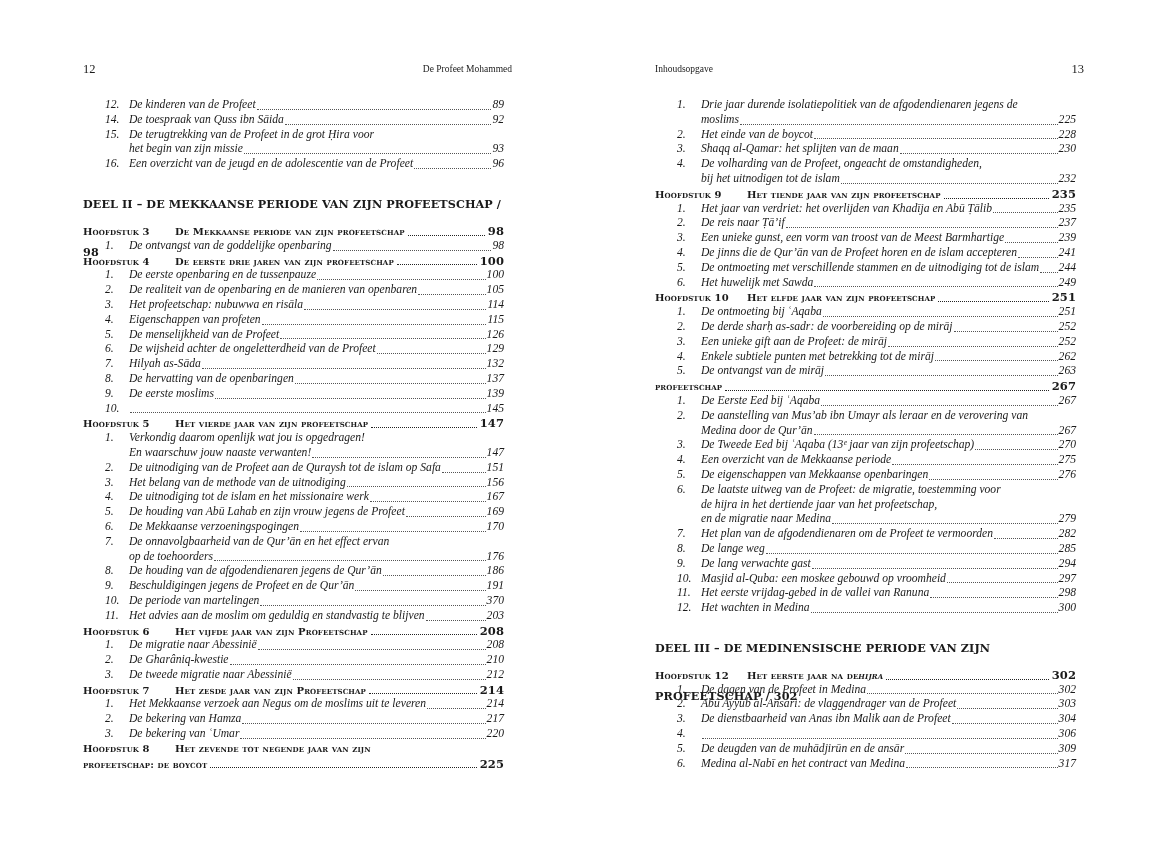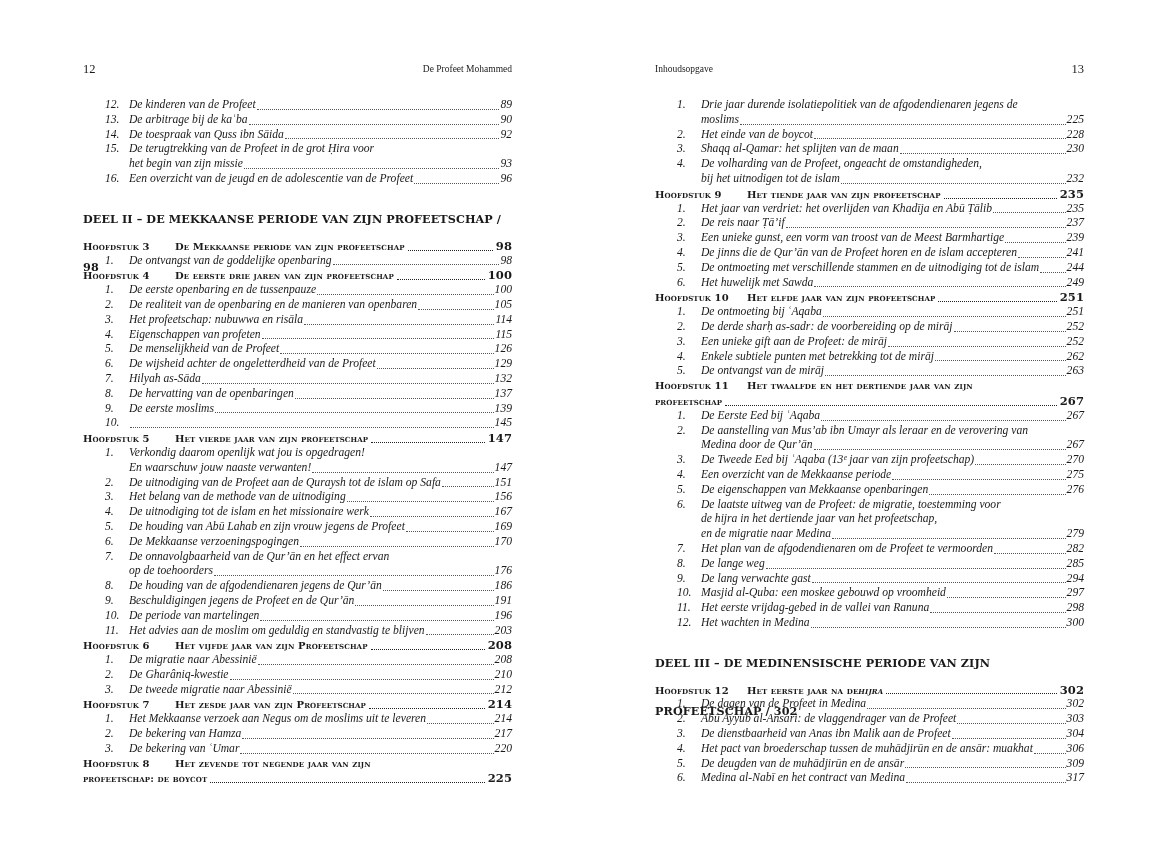--- a/index.html
+++ b/index.html
@@ -10,21 +10,21 @@
   .page.right { left: 655px; width: 429px; }
   .running-head { position: absolute; top: 62px; left: 0; right: 0; height: 16px;
                   font-family: "Liberation Serif", serif; }
   .page-num { position: absolute; top: 0; font-size: 12.5px; }
   .head-title { position: absolute; top: 2px; font-size: 9.5px; }
   .left .page-num { left: 0; }
   .left .head-title { right: 0; }
   .right .page-num { right: 0; }
   .right .head-title { left: 0; }
 
-  .toc { position: absolute; left: 0; right: 0; }
+  .toc { position: absolute; left: 0; right: 8px; }
   .left .toc { top: 98px; }
   .right .toc { top: 98px; }
 
   .row { display: flex; align-items: baseline; height: 14.8px; line-height: 14.8px;
          font-size: 10.6px; white-space: nowrap; }
   .entry { font-family: "Liberation Serif", serif; font-style: italic; font-size: 11.6px; }
   .entry .num { width: 24px; padding-left: 22px; flex: none; }
   .entry .text { flex: none; }
   .entry .leader { flex: 1; overflow: hidden; margin: 0 1px; font-size: 6px; letter-spacing: 0.5px;
                    border-bottom: 1px dotted #555; height: 10px; align-self: flex-end; margin-bottom: 3px; }
@@ -53,26 +53,20 @@
     <span class="head-title">De Profeet Mohammed</span>
   </div>
   <div class="toc" id="toc-left">
       <div class="row entry">
         <span class="num">12.</span>
         <span class="text">De kinderen van de Profeet</span>
         <span class="leader"></span>
         <span class="pg">89</span>
       </div>
       <div class="row entry">
-        <span class="num">13.</span>
-        <span class="text">De arbitrage bij de kaʿba</span>
-        <span class="leader"></span>
-        <span class="pg">90</span>
-      </div>
-      <div class="row entry">
         <span class="num">14.</span>
         <span class="text">De toespraak van Quss ibn Sāida</span>
         <span class="leader"></span>
         <span class="pg">92</span>
       </div>
       <div class="row entry">
         <span class="num">15.</span>
         <span class="text">De terugtrekking van de Profeet in de grot Ḥira voor</span>
       </div>
       <div class="row entry cont">
@@ -230,21 +224,21 @@
       <div class="row entry">
         <span class="num">9.</span>
         <span class="text">Beschuldigingen jegens de Profeet en de Qur’ān</span>
         <span class="leader"></span>
         <span class="pg">191</span>
       </div>
       <div class="row entry">
         <span class="num">10.</span>
         <span class="text">De periode van martelingen</span>
         <span class="leader"></span>
-        <span class="pg">196</span>
+        <span class="pg">370</span>
       </div>
       <div class="row entry">
         <span class="num">11.</span>
         <span class="text">Het advies aan de moslim om geduldig en standvastig te blijven</span>
         <span class="leader"></span>
         <span class="pg">203</span>
       </div>
       <div class="row chapter">
         <span class="ch-label">Hoofdstuk 6</span>
         <span class="ch-title">Het vijfde jaar  van zijn Profeetschap</span>
@@ -414,24 +408,20 @@
         <span class="text">Enkele subtiele punten met betrekking tot de mirāj</span>
         <span class="leader"></span>
         <span class="pg">262</span>
       </div>
       <div class="row entry">
         <span class="num">5.</span>
         <span class="text">De ontvangst van de mirāj</span>
         <span class="leader"></span>
         <span class="pg">263</span>
       </div>
-      <div class="row chapter split1">
-        <span class="ch-label">Hoofdstuk 11</span>
-        <span class="ch-title">Het twaalfde en het dertiende jaar van zijn</span>
-      </div>
       <div class="row chapter split2">
         <span class="ch-title">profeetschap</span>
         <span class="leader"></span>
         <span class="pg">267</span>
       </div>
       <div class="row entry">
         <span class="num">1.</span>
         <span class="text">De Eerste Eed bij ʿAqaba</span>
         <span class="leader"></span>
         <span class="pg">267</span>
@@ -535,21 +525,20 @@
         <span class="pg">303</span>
       </div>
       <div class="row entry">
         <span class="num">3.</span>
         <span class="text">De dienstbaarheid van Anas ibn Malik aan de Profeet</span>
         <span class="leader"></span>
         <span class="pg">304</span>
       </div>
       <div class="row entry">
         <span class="num">4.</span>
-        <span class="text">Het pact van broederschap tussen de muhādjirūn en de ansār: muakhat</span>
         <span class="leader"></span>
         <span class="pg">306</span>
       </div>
       <div class="row entry">
         <span class="num">5.</span>
         <span class="text">De deugden van de muhādjirūn en de ansār</span>
         <span class="leader"></span>
         <span class="pg">309</span>
       </div>
       <div class="row entry">

